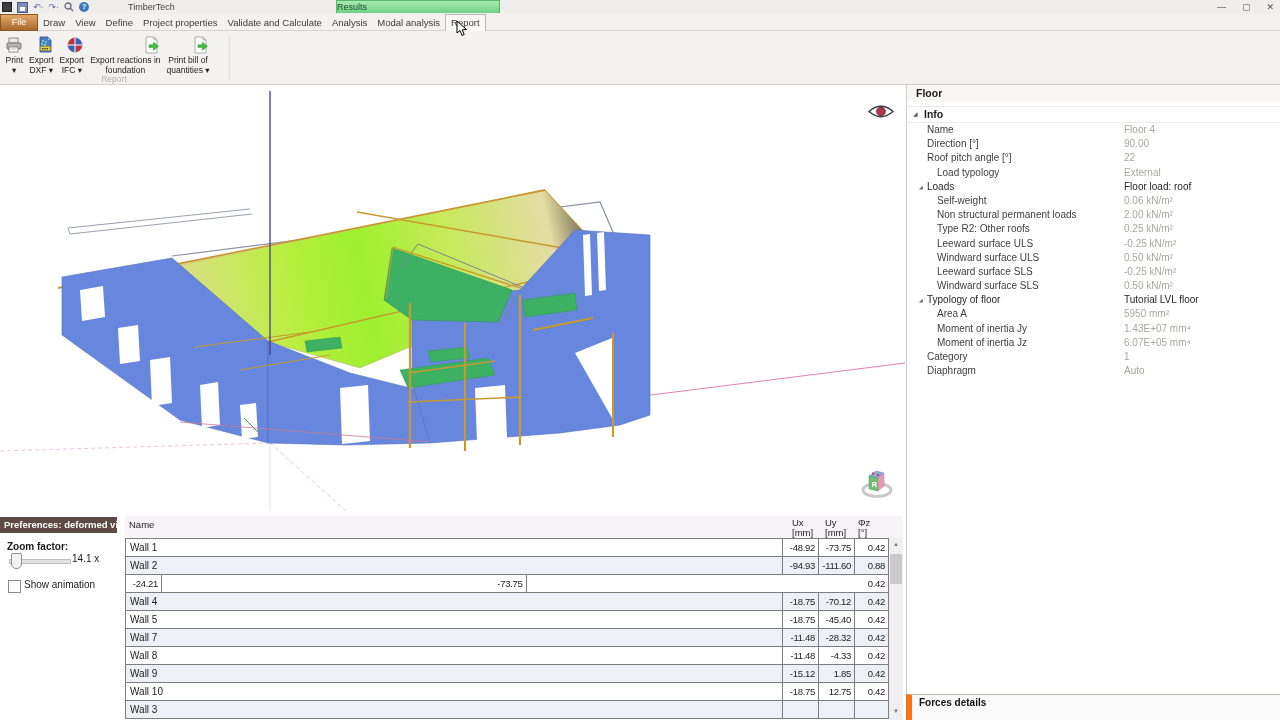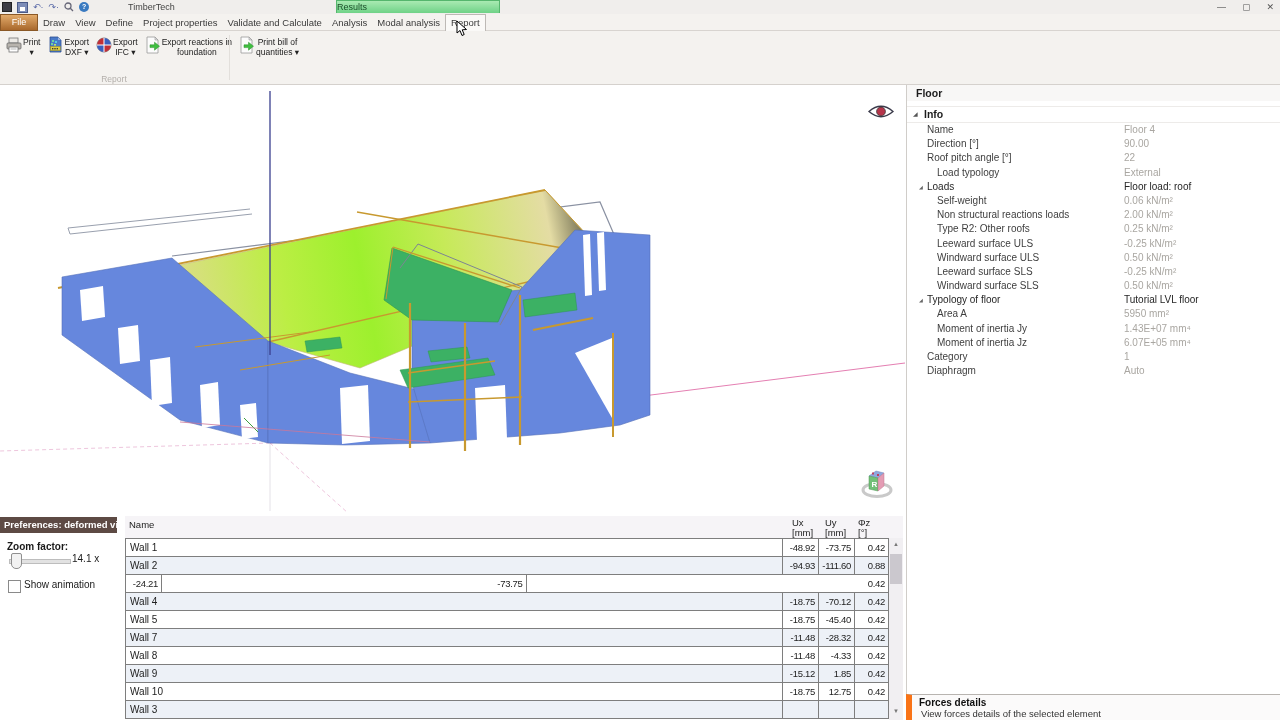--- a/index.html
+++ b/index.html
@@ -29,21 +29,21 @@
             background:linear-gradient(#e2aa6a,#a8682c);border:1px solid #8a5826;color:#fff;
             font-size:9px;text-align:center;line-height:15px;}
   .tabs{position:absolute;left:38px;top:0;height:17px;display:flex;}
   .tab{padding:0 5px;font-size:9.5px;line-height:17px;color:#3a3a3a;white-space:nowrap;}
   .tab.active{background:#faf9f7;border:1px solid #bdb9b5;border-bottom:none;box-sizing:border-box;line-height:16px;}
 
   
   .ribbon{position:absolute;left:0;top:31px;width:1280px;height:54px;background:#f4f2ef;
           border-bottom:1px solid #d5d1cd;box-sizing:border-box;}
   .rgroup{position:absolute;left:2px;top:1px;display:flex;align-items:flex-start;}
-  .rbtn{display:flex;flex-direction:row;align-items:flex-start;padding:4px 3px 1px;}
+  .rbtn{display:flex;flex-direction:column;align-items:flex-end;padding:4px 3px 1px;}
   .ricon{width:18px;height:18px;}
   .rlabel{font-size:8.5px;line-height:9.5px;color:#222;text-align:center;margin-top:2px;white-space:nowrap;}
   .group-label{position:absolute;left:0;bottom:0;width:228px;text-align:center;font-size:8.5px;color:#b3afab;}
   .group-sep{position:absolute;left:229px;top:4px;width:1px;height:45px;background:#e2dfdb;}
 
   
   .cursor{position:absolute;left:456px;top:20px;z-index:50;}
 
   
   .viewport{position:absolute;left:0;top:85px;width:906px;height:431px;background:#fff;}
@@ -338,21 +338,21 @@
     <div class="prow i1 grp">
         <span class="gtri">◢</span>
         <span class="plabel">Loads</span>
         <span class="pval">Floor load: roof</span>
       </div>
     <div class="prow i2">
         <span class="plabel">Self-weight</span>
         <span class="pval">0.06 kN/m²</span>
       </div>
     <div class="prow i2">
-        <span class="plabel">Non structural reactions loads</span>
+        <span class="plabel">Non structural permanent loads</span>
         <span class="pval">2.00 kN/m²</span>
       </div>
     <div class="prow i2">
         <span class="plabel">Type R2: Other roofs</span>
         <span class="pval">0.25 kN/m²</span>
       </div>
     <div class="prow i2">
         <span class="plabel">Leeward surface ULS</span>
         <span class="pval">-0.25 kN/m²</span>
       </div>
@@ -390,21 +390,20 @@
         <span class="pval">1</span>
       </div>
     <div class="prow i1">
         <span class="plabel">Diaphragm</span>
         <span class="pval">Auto</span>
       </div>
   </div>
 
   <div class="forces">
     <div class="forces-title">Forces details</div>
-    <div class="forces-desc">View forces details of the selected element</div>
   </div>
 
   <div class="prefs">
     <div class="prefs-header">Preferences: deformed view</div>
     <div class="zoom-label">Zoom factor:</div>
     <div class="slider-track"></div>
     <div class="slider-thumb"></div>
     <div class="zoom-value">14.1 x</div>
     <div class="checkbox"></div>
     <div class="anim-label">Show animation</div>

